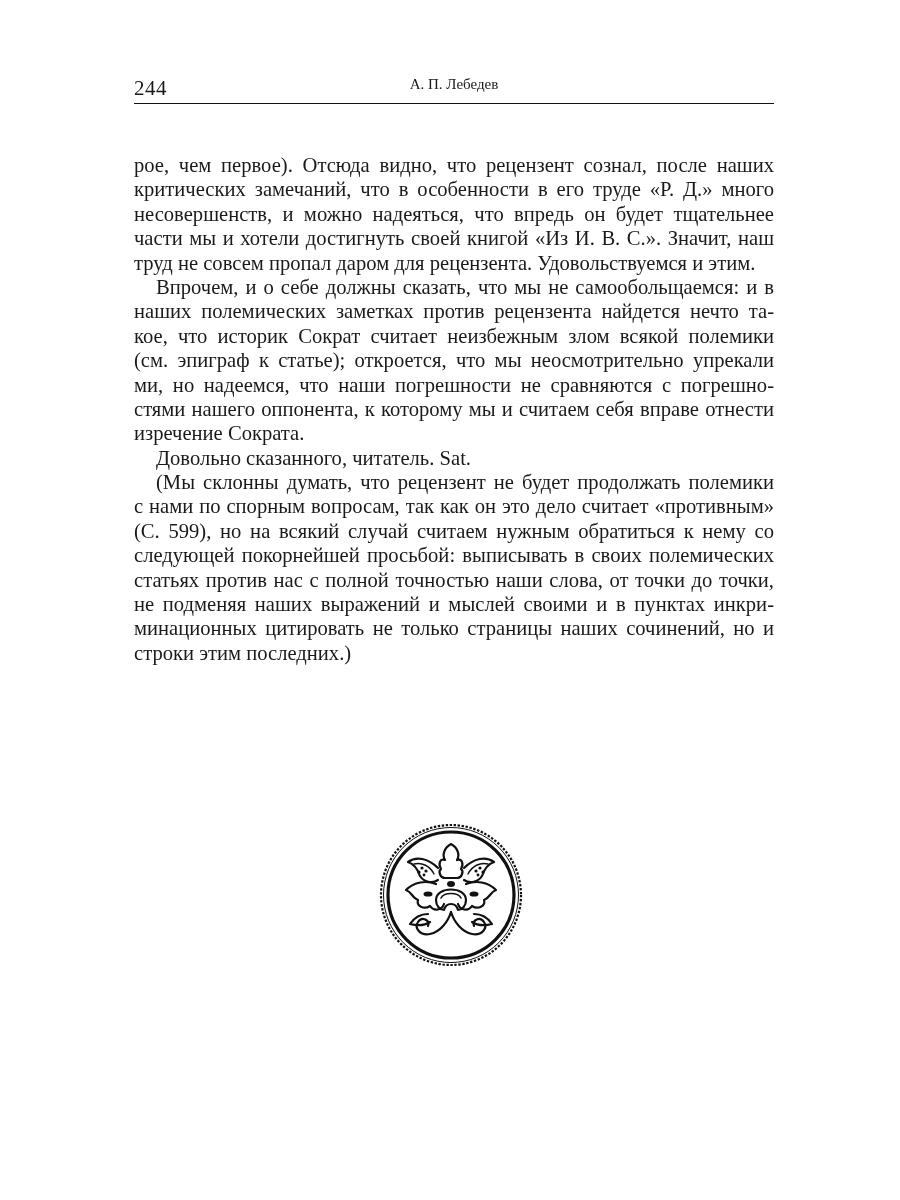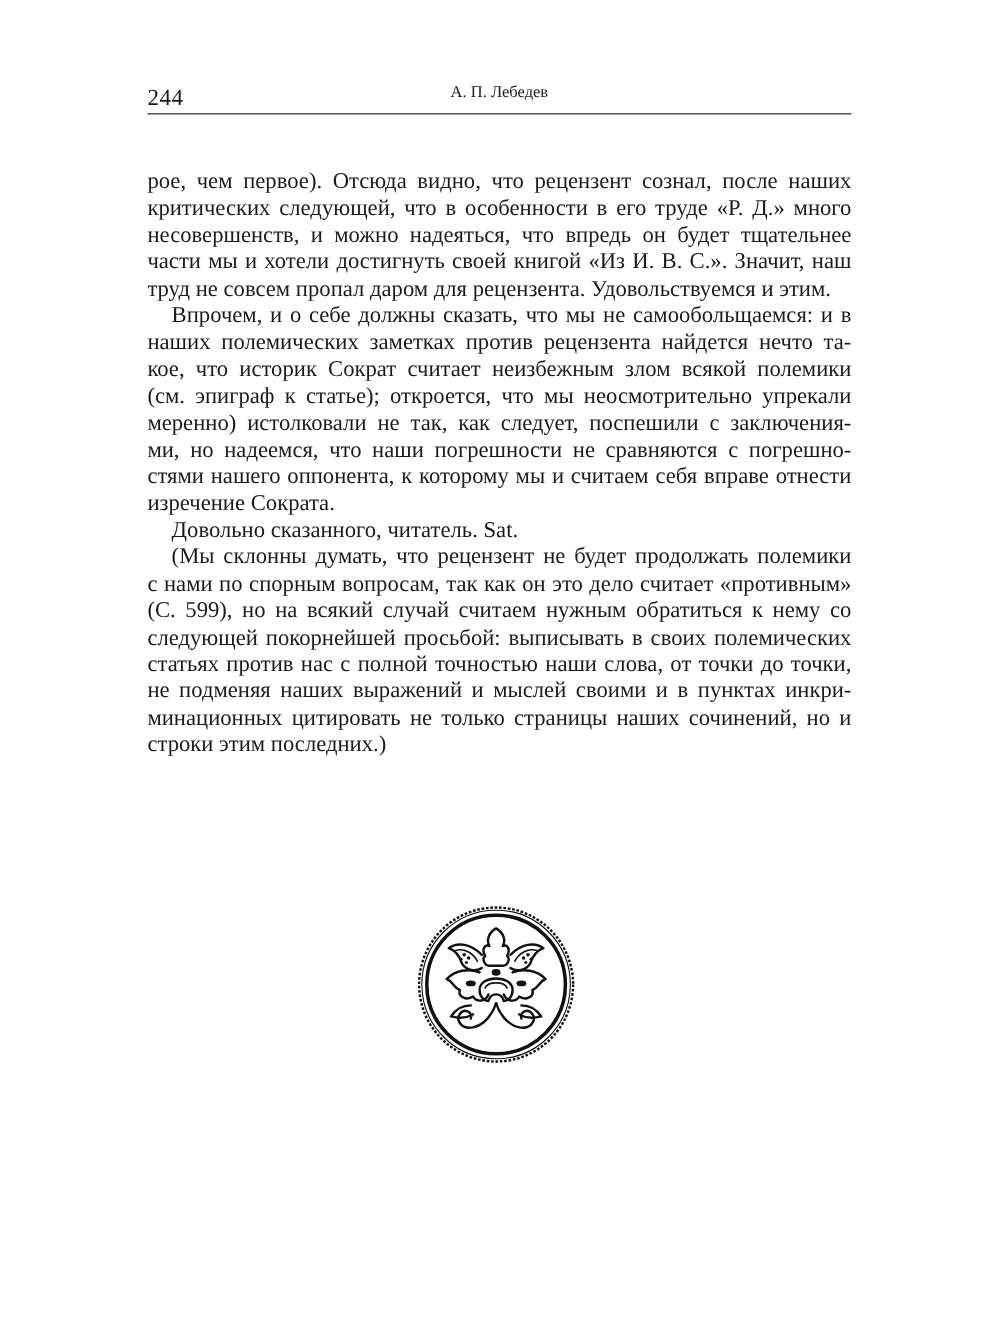--- a/index.html
+++ b/index.html
@@ -87,29 +87,28 @@
 <div class="page">
 
   <div class="running-head">
     <span class="page-number">244</span>
     <span class="running-title">А. П. Лебедев</span>
   </div>
   <div class="head-rule"></div>
 
   <div class="body-text" id="body-text">
       <span class="line">рое, чем первое). Отсюда видно, что рецензент сознал, после наших</span>
-      <span class="line">критических следующей, что в особенности в его труде «Р. Д.» много</span>
+      <span class="line">критических замечаний, что в особенности в его труде «Р. Д.» много</span>
       <span class="line">несовершенств, и можно надеяться, что впредь он будет тщательнее</span>
       <span class="line">части мы и хотели достигнуть своей книгой «Из И. В. С.». Значит, наш</span>
       <span class="line last">труд не совсем пропал даром для рецензента. Удовольствуемся и этим.</span>
       <span class="line indent">Впрочем, и о себе должны сказать, что мы не самообольщаемся: и в</span>
       <span class="line">наших полемических заметках против рецензента найдется нечто та-</span>
       <span class="line">кое, что историк Сократ считает неизбежным злом всякой полемики</span>
       <span class="line">(см. эпиграф к статье); откроется, что мы неосмотрительно упрекали</span>
-      <span class="line">меренно) истолковали не так, как следует, поспешили с заключения-</span>
       <span class="line">ми, но надеемся, что наши погрешности не сравняются с погрешно-</span>
       <span class="line">стями нашего оппонента, к которому мы и считаем себя вправе отнести</span>
       <span class="line last">изречение Сократа.</span>
       <span class="line indent last">Довольно сказанного, читатель. Sat.</span>
       <span class="line indent">(Мы склонны думать, что рецензент не будет продолжать полемики</span>
       <span class="line">с нами по спорным вопросам, так как он это дело считает «противным»</span>
       <span class="line">(С. 599), но на всякий случай считаем нужным обратиться к нему со</span>
       <span class="line">следующей покорнейшей просьбой: выписывать в своих полемических</span>
       <span class="line">статьях против нас с полной точностью наши слова, от точки до точки,</span>
       <span class="line">не подменяя наших выражений и мыслей своими и в пунктах инкри-</span>

